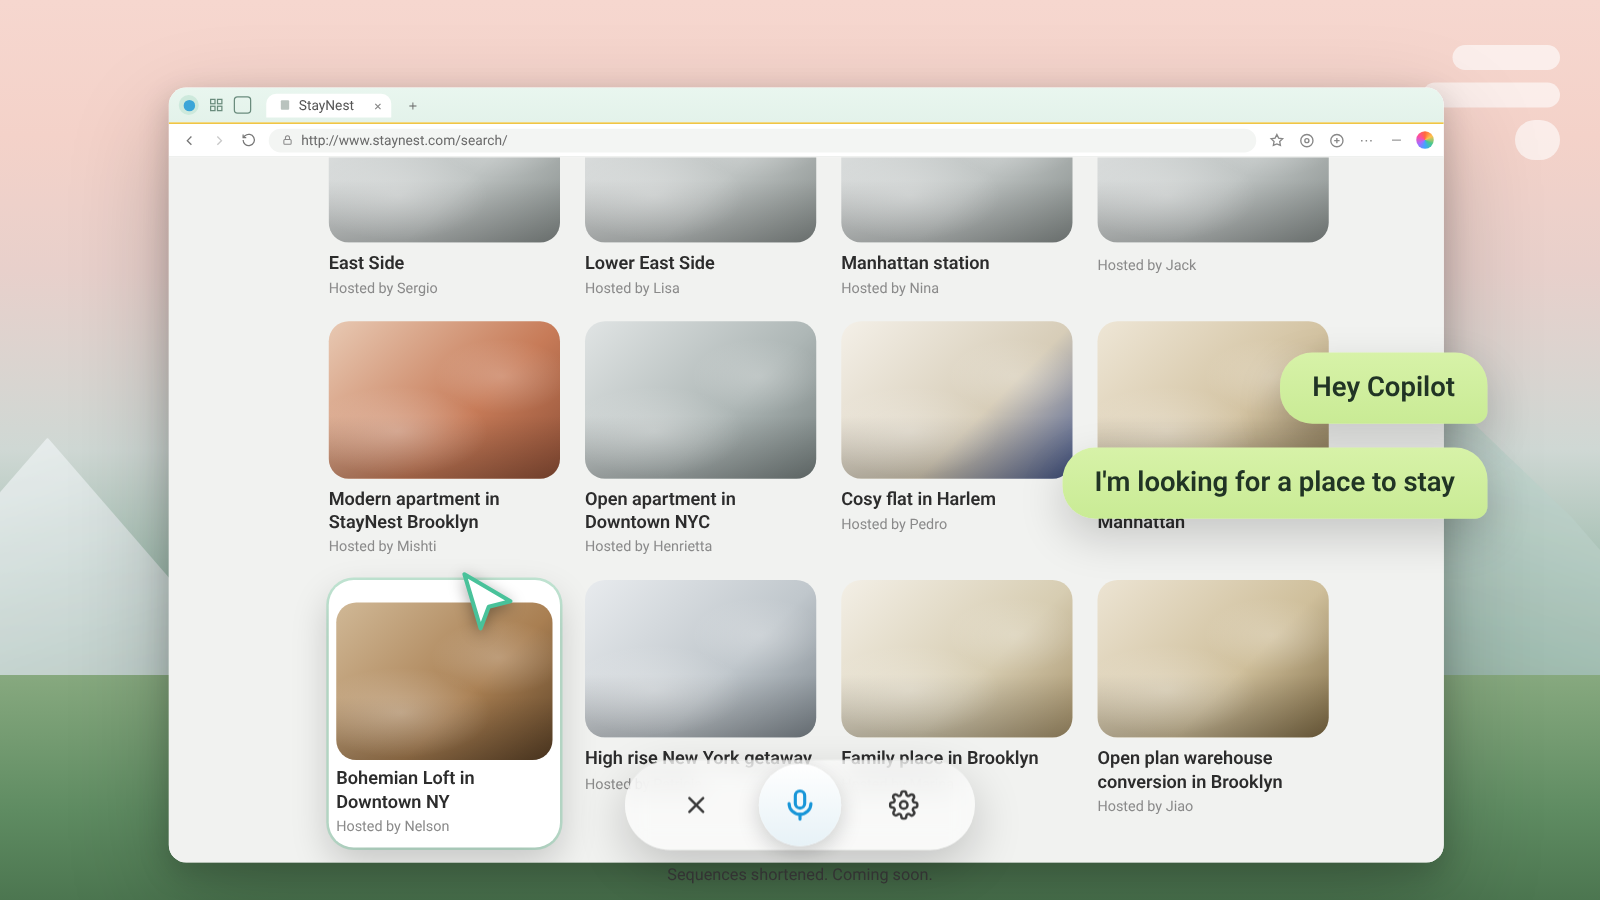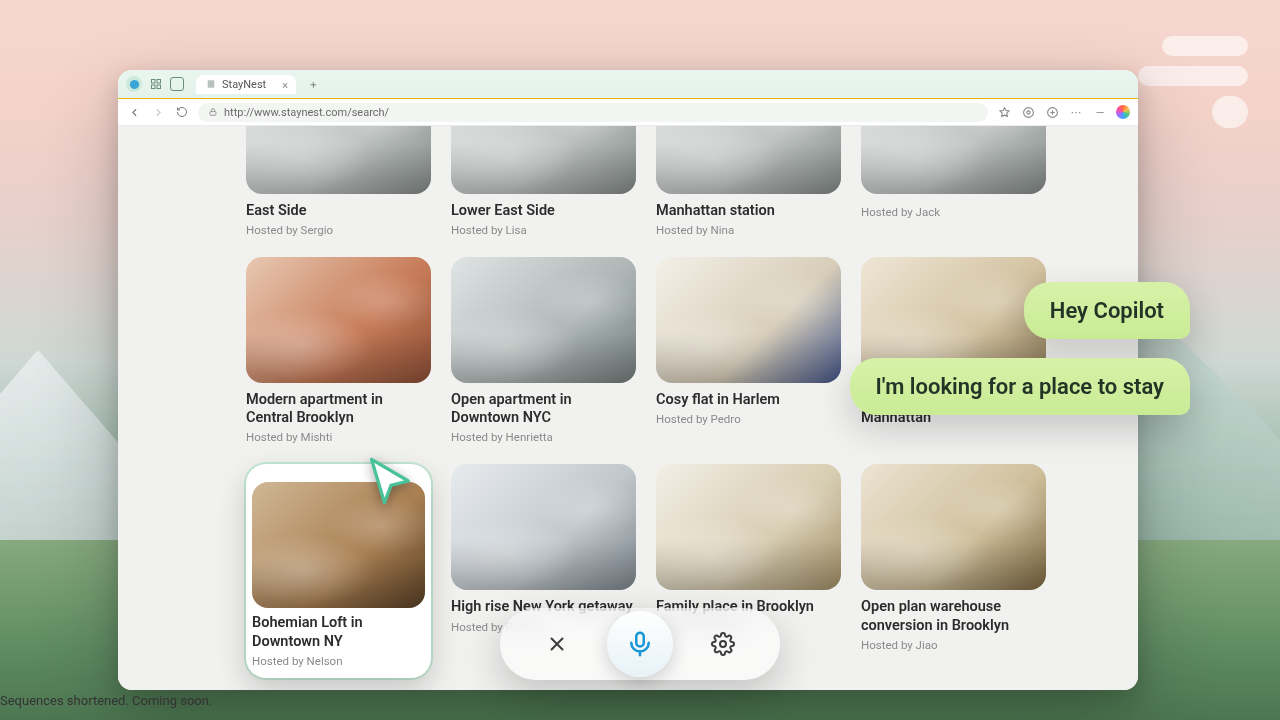--- a/index.html
+++ b/index.html
@@ -12,21 +12,21 @@
   .bg-mountain-left{position:absolute;left:-40px;bottom:70px;width:260px;height:300px;
     background:linear-gradient(160deg,#eef3f3,#b7c6c4);clip-path:polygon(0 100%,0 30%,30% 0,70% 40%,100% 100%);
     filter:blur(1px);opacity:.85}
   .bg-mountain-right{position:absolute;right:-60px;bottom:40px;width:330px;height:380px;
     background:linear-gradient(200deg,#d4e2de,#7aa08f);clip-path:polygon(0 100%,10% 35%,45% 5%,75% 30%,100% 55%,100% 100%);
     filter:blur(.7px);opacity:.9}
   .bg-field{position:absolute;left:0;right:0;bottom:0;height:180px;
     background:linear-gradient(180deg,#87a97f 0%,#5f8c62 60%,#4c7650 100%);}
   
   .browser{
-    position:absolute;left:118px;top:70px;width:1020px;height:620px;
+    position:absolute;left:135px;top:70px;width:1020px;height:620px;
     background:#fff;border-radius:14px 14px 14px 14px;
     box-shadow:0 30px 80px rgba(0,0,0,.22),0 8px 24px rgba(0,0,0,.18);
     overflow:hidden;display:flex;flex-direction:column;
   }
   .tabstrip{height:28px;background:linear-gradient(#e9f6ef,#e3f2ea);display:flex;align-items:center;gap:8px;padding:0 8px;font-size:11px;color:#555}
   .tabstrip .dot{width:16px;height:16px;border-radius:50%;background:#cde9dc;display:flex;align-items:center;justify-content:center}
   .tabstrip .sq{width:14px;height:14px;border:1.5px solid #6a8c7d;border-radius:3px}
   .tab{background:#fff;border-radius:8px 8px 0 0;padding:3px 30px 3px 10px;display:flex;align-items:center;gap:6px;position:relative;margin-left:4px}
   .tab .x{position:absolute;right:8px;top:4px;color:#888}
   .tabplus{width:18px;height:18px;display:flex;align-items:center;justify-content:center;color:#666}
@@ -66,21 +66,21 @@
   .cursor svg{filter:drop-shadow(0 3px 6px rgba(0,0,0,.35))}
   
   .pill{position:absolute;left:50%;transform:translateX(-50%);bottom:40px;
     width:280px;height:72px;border-radius:40px;
     background:rgba(255,255,255,.55);backdrop-filter:blur(10px);
     box-shadow:0 14px 40px rgba(0,0,0,.2);display:flex;align-items:center;justify-content:center;gap:30px}
   .pill .btn{width:40px;height:40px;display:flex;align-items:center;justify-content:center;color:#3b3b3b}
   .pill .mic{width:66px;height:66px;border-radius:50%;background:linear-gradient(180deg,#fff,#e7f2f7);
     box-shadow:0 6px 18px rgba(0,0,0,.18);display:flex;align-items:center;justify-content:center}
   .pill .mic svg{stroke:#1996d8}
-  .caption{position:absolute;left:0;right:0;bottom:12px;font-size:13px;color:#333}
+  .caption{position:absolute;left:0;right:0;bottom:12px;text-align:center;font-size:13px;color:#333}
   
   .bubble{position:absolute;background:linear-gradient(180deg,#d7f2a8,#c9eb95);
     border-radius:26px;padding:16px 26px;font-size:22px;font-weight:600;color:#213425;
     box-shadow:0 14px 36px rgba(0,0,0,.18)}
   .b1{right:90px;top:282px;border-bottom-right-radius:10px}
   .b2{right:90px;top:358px;border-bottom-right-radius:10px}
   
   .deco{position:absolute;right:32px;top:36px;display:flex;flex-direction:column;gap:10px;align-items:flex-end}
   .deco div{height:20px;border-radius:12px;background:rgba(255,255,255,.6)}
   .deco .d1{width:86px}
@@ -198,21 +198,21 @@
         <div class="host">Hosted by Nina</div>
       </div>
       <div class="card">
         <div class="thumb t9"></div>
         <div class="title"></div>
         <div class="host">Hosted by Jack</div>
       </div>
 
       <div class="card">
         <div class="thumb t1"></div>
-        <div class="title">Modern apartment in Central Brooklyn</div>
+        <div class="title">Modern apartment in StayNest Brooklyn</div>
         <div class="host">Hosted by Mishti</div>
       </div>
       <div class="card">
         <div class="thumb t2"></div>
         <div class="title">Open apartment in Downtown NYC</div>
         <div class="host">Hosted by Henrietta</div>
       </div>
       <div class="card">
         <div class="thumb t3"></div>
         <div class="title">Cosy flat in Harlem</div>

